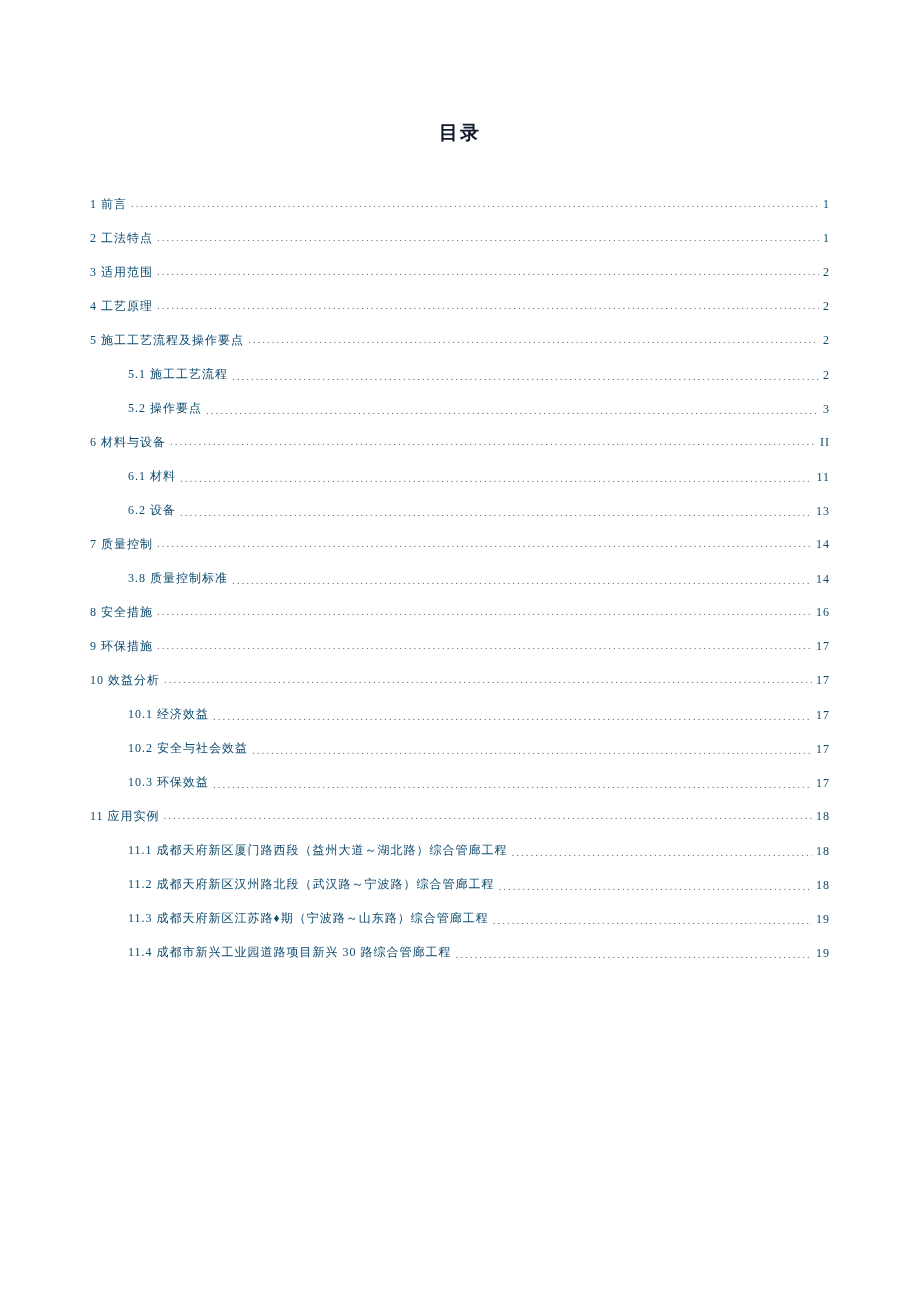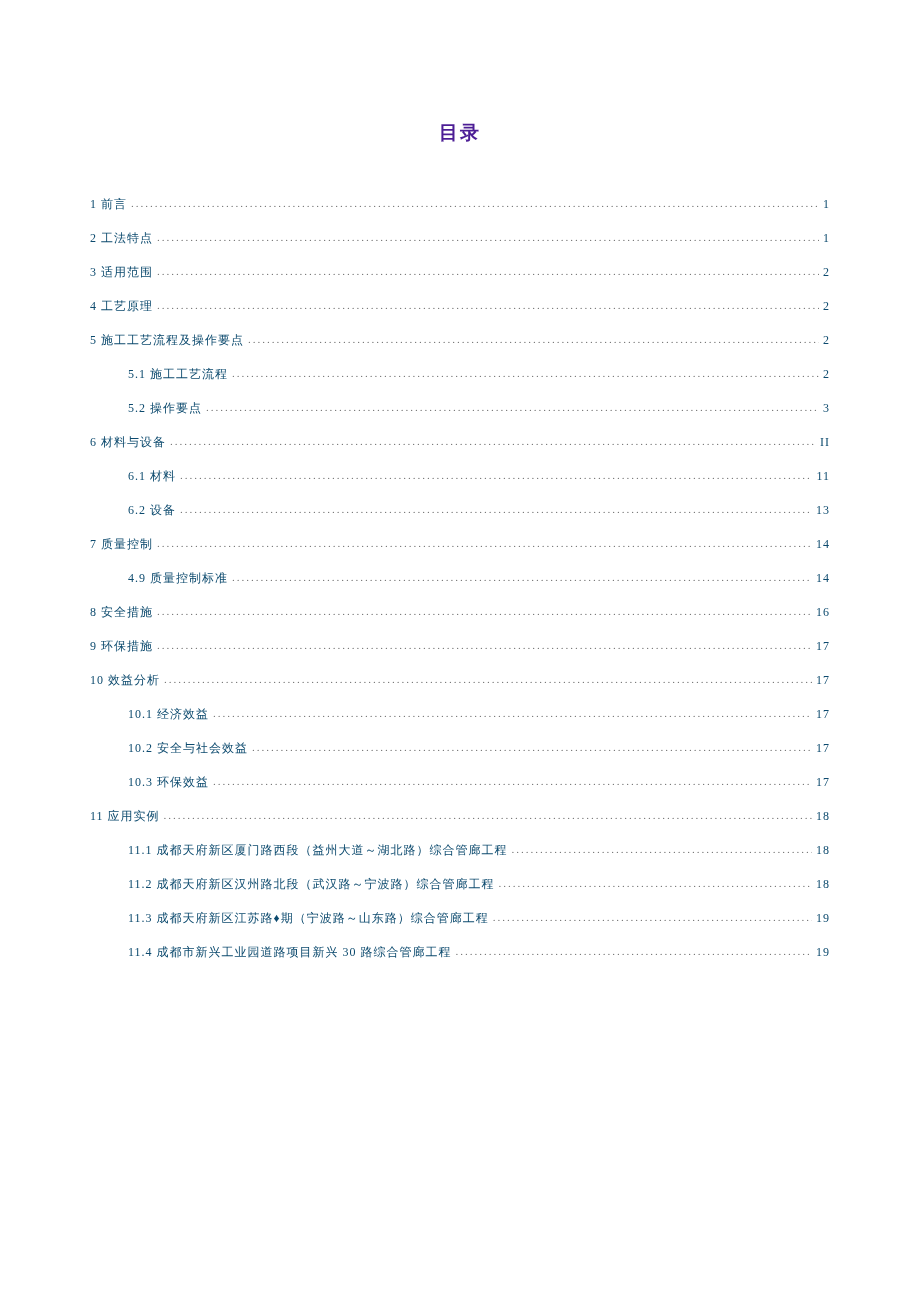--- a/index.html
+++ b/index.html
@@ -12,36 +12,37 @@
       font-family: "SimSun", "宋体", serif;
       width: 920px;
       height: 1302px;
       padding: 120px 90px 60px 90px;
       color: #404040;
     }
     .toc-title {
       text-align: center;
       font-size: 19px;
       font-weight: bold;
-      color: #4c1d95;
+      color: #0f172a;
       margin-bottom: 50px;
       letter-spacing: 2px;
     }
     .toc-container {
       width: 100%;
     }
     .toc-entry {
       display: flex;
       align-items: baseline;
       margin-bottom: 17px;
       font-size: 12px;
       color: #0c4a6e;
     }
     .toc-entry.level-2 {
       padding-left: 38px;
+      align-items: flex-end;
     }
     .toc-label {
       white-space: nowrap;
       flex-shrink: 0;
       letter-spacing: 1px;
     }
     .toc-dots {
       flex: 1;
       overflow: hidden;
       white-space: nowrap;
@@ -116,21 +117,21 @@
       <span class="toc-label">6.2 设备</span>
       <span class="toc-dots"></span>
       <span class="toc-page">13</span>
     </div>
     <div class="toc-entry level-1">
       <span class="toc-label">7 质量控制</span>
       <span class="toc-dots"></span>
       <span class="toc-page">14</span>
     </div>
     <div class="toc-entry level-2">
-      <span class="toc-label">4.9 质量控制标准</span>
+      <span class="toc-label">3.8 质量控制标准</span>
       <span class="toc-dots"></span>
       <span class="toc-page">14</span>
     </div>
     <div class="toc-entry level-1">
       <span class="toc-label">8 安全措施</span>
       <span class="toc-dots"></span>
       <span class="toc-page">16</span>
     </div>
     <div class="toc-entry level-1">
       <span class="toc-label">9 环保措施</span>

